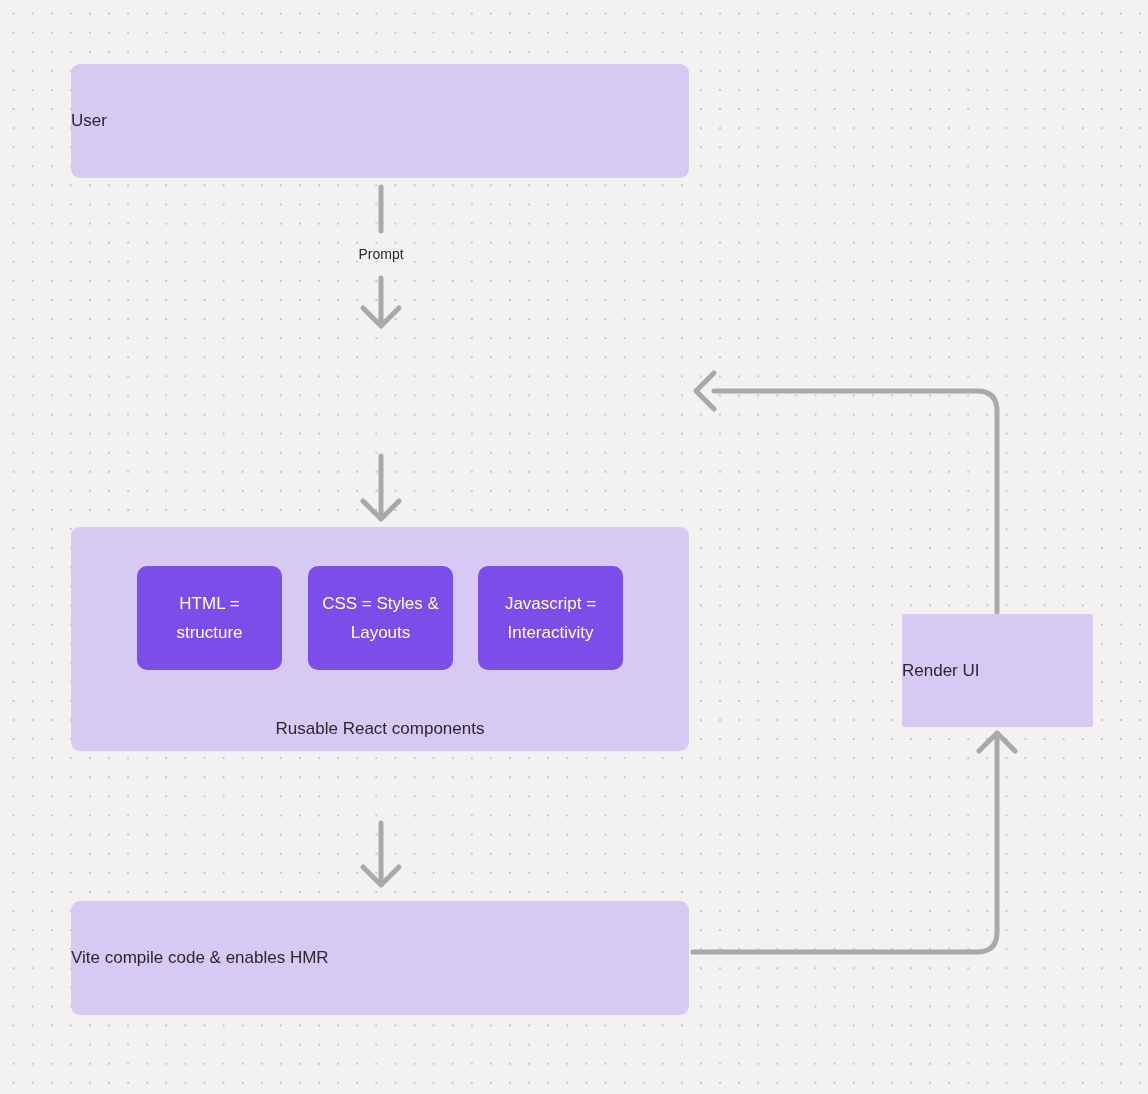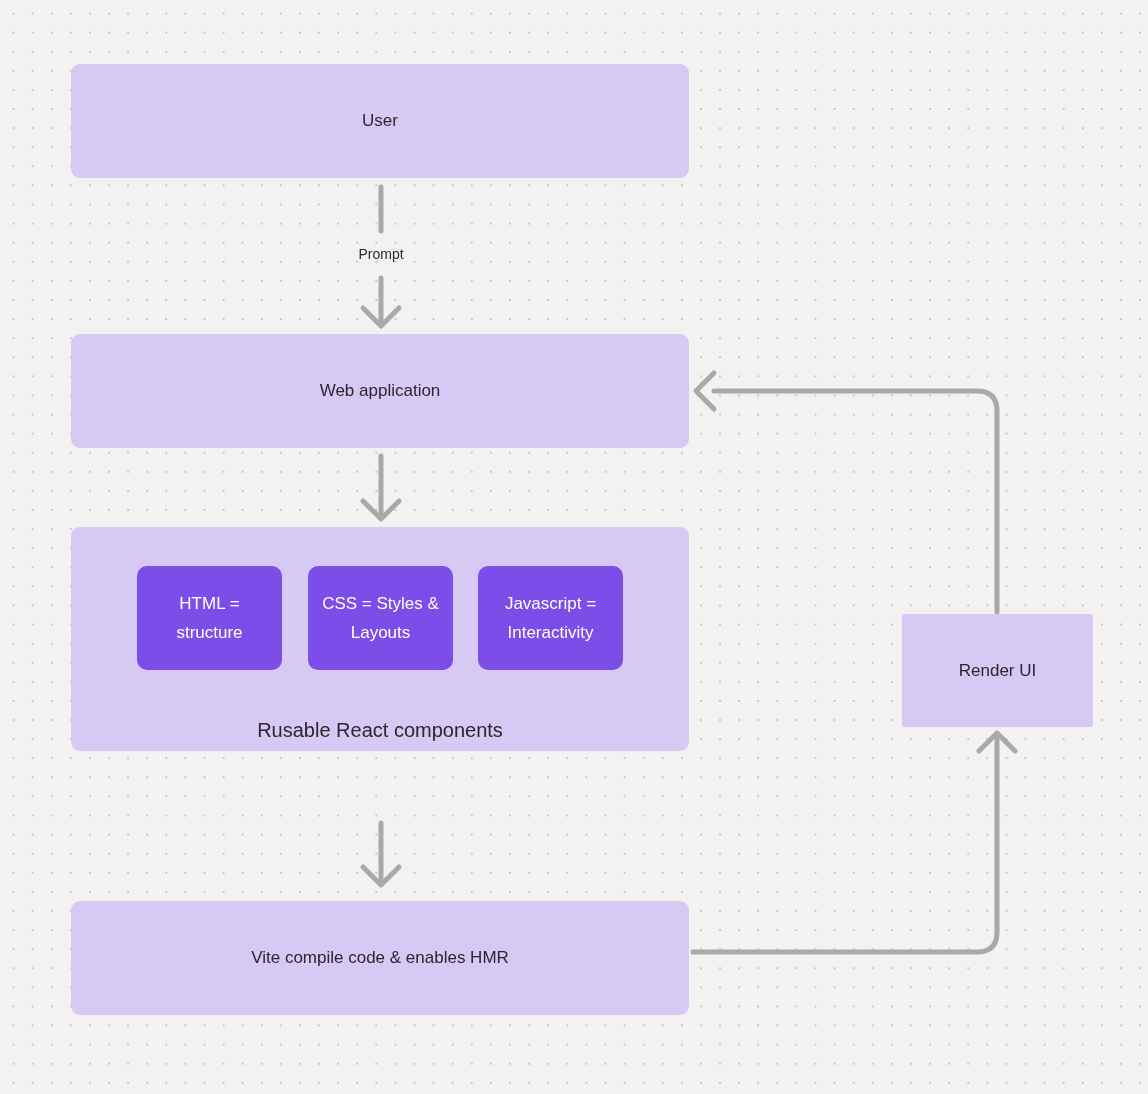--- a/index.html
+++ b/index.html
@@ -13,21 +13,20 @@
     background-size: 19.1px 19.1px;
     background-position: 4px 4px;
     font-family: "Liberation Sans", sans-serif;
   }
   .node {
     position: absolute;
     background: var(--node-fill, #d6c9f4);
     border-radius: 9px;
     display: flex;
     align-items: center;
-    justify-content: center;
     color: var(--node-text, #29272f);
     font-size: 17px;
     text-align: center;
   }
   .group {
     position: absolute;
     background: var(--node-fill, #d6c9f4);
     border-radius: 9px;
     color: var(--node-text, #29272f);
   }
@@ -44,21 +43,21 @@
     text-align: center;
     padding: 0 8px;
     box-sizing: border-box;
   }
   .group-label {
     position: absolute;
     left: 0;
     right: 0;
     top: 719px;
     text-align: center;
-    font-size: 20px;
+    font-size: 17px;
     color: var(--node-text, #29272f);
   }
   .edge-label {
     position: absolute;
     left: 331px;
     top: 246px;
     width: 100px;
     text-align: center;
     font-size: 14px;
     color: var(--node-text, #29272f);
@@ -109,23 +108,20 @@
       <polyline class="stroke" points="714,373 696,391 714,409"></polyline>
     </g>
   </svg>
 
   <div class="node" style="left:71px; top:64px; width:618px; height:114px;">
     <span>User</span>
   </div>
 
   <div class="edge-label">Prompt</div>
 
-  <div class="node" style="left:71px; top:334px; width:618px; height:114px;">
-    <span>Web application</span>
-  </div>
 
   <div class="group" style="left:71px; top:527px; width:618px; height:224px;">
     <div class="card" style="left:66px; top:39px; width:145px; height:104px;">
       <span>HTML = structure</span>
     </div>
     <div class="card" style="left:237px; top:39px; width:145px; height:104px;">
       <span>CSS = Styles &amp; Layouts</span>
     </div>
     <div class="card" style="left:407px; top:39px; width:145px; height:104px;">
       <span>Javascript = Interactivity</span>

